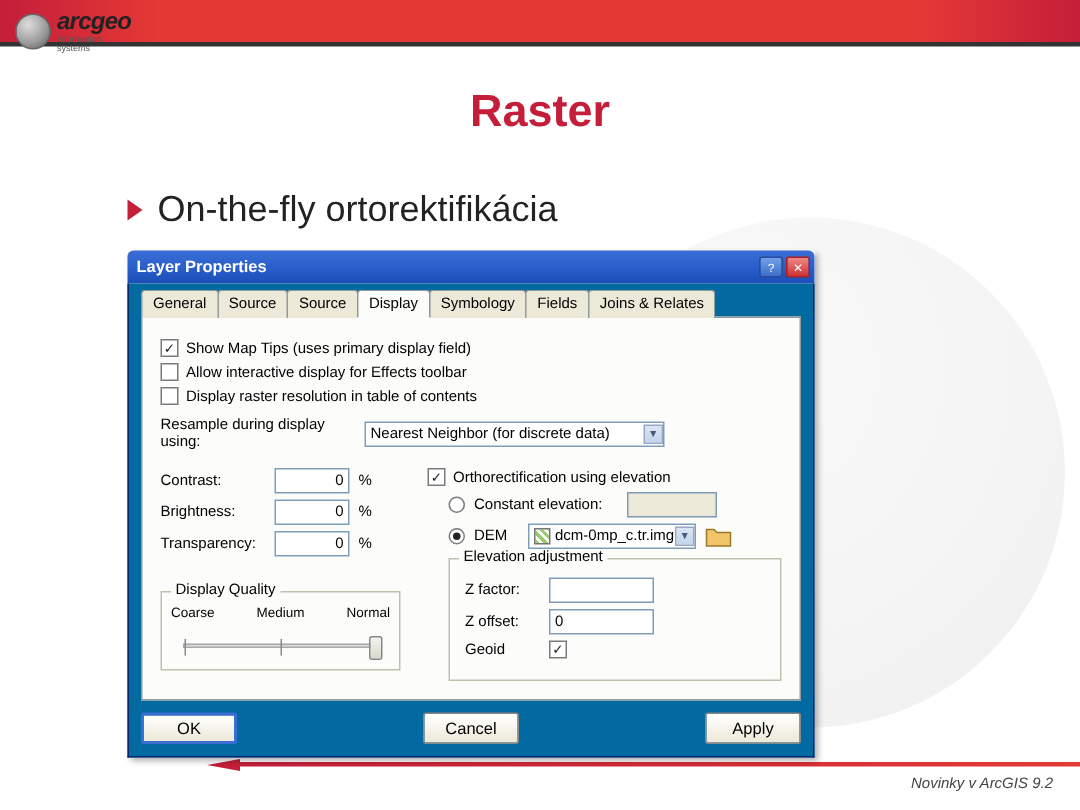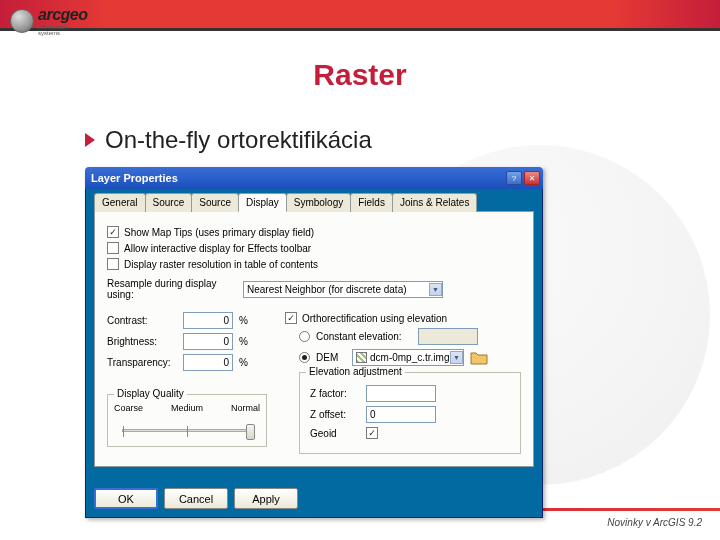--- a/index.html
+++ b/index.html
@@ -156,22 +156,22 @@
     border:1px solid #888; border-radius: 2px;
   }
   .slider-labels { display:flex; justify-content: space-between; font-size:9px; margin: 0 -4px; }
   .radio { width:11px; height:11px; border:1px solid #7a7a7a; border-radius:50%; background:#fff; display:inline-flex; align-items:center; justify-content:center; }
   .radio.sel::after { content:''; width:5px; height:5px; background:#222; border-radius:50%; }
   .folder-icon {
     width: 18px; height: 16px;
     display: inline-block;
   }
   .btn-row {
-    display: flex; justify-content: flex-start; gap: 6px;
-    margin-top: 21px;
+    display: flex; justify-content: space-between; gap: 6px;
+    margin-top: 8px;
   }
   .btn {
     min-width: 64px; height: 21px;
     background: linear-gradient(#fff,#ece9d8);
     border: 1px solid #888;
     border-radius: 2px;
     font-size: 11px;
     display:flex; align-items:center; justify-content:center;
   }
   .btn.default { border: 2px solid #3a6ed5; }

